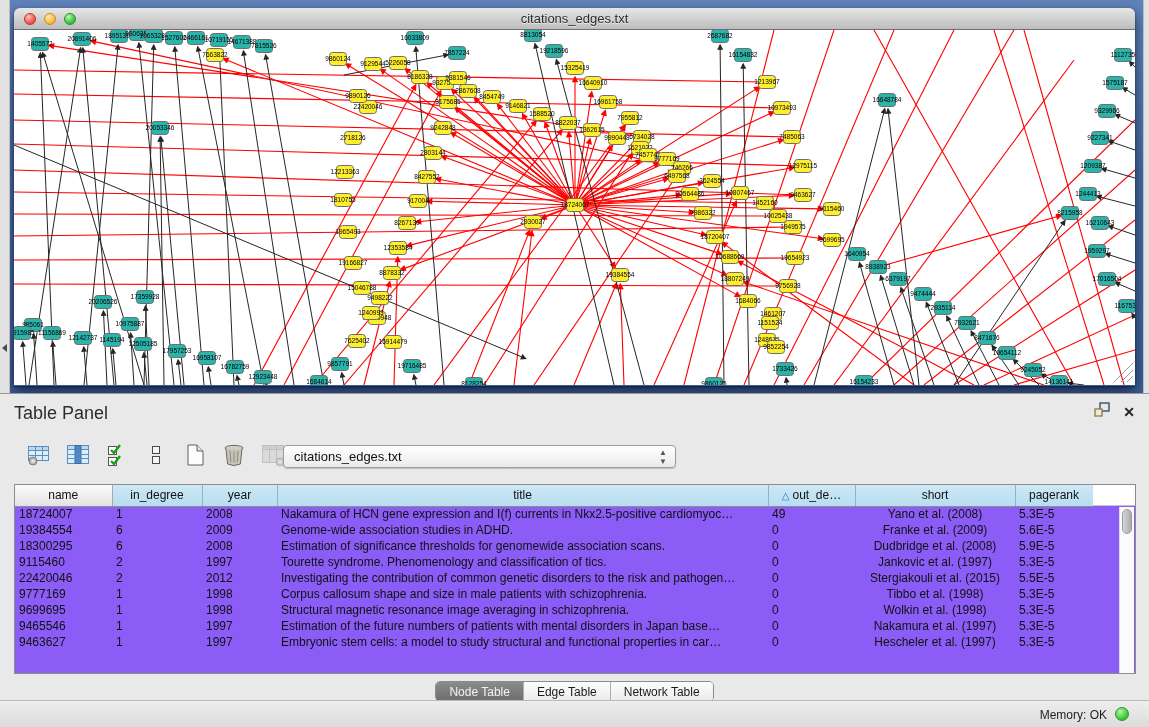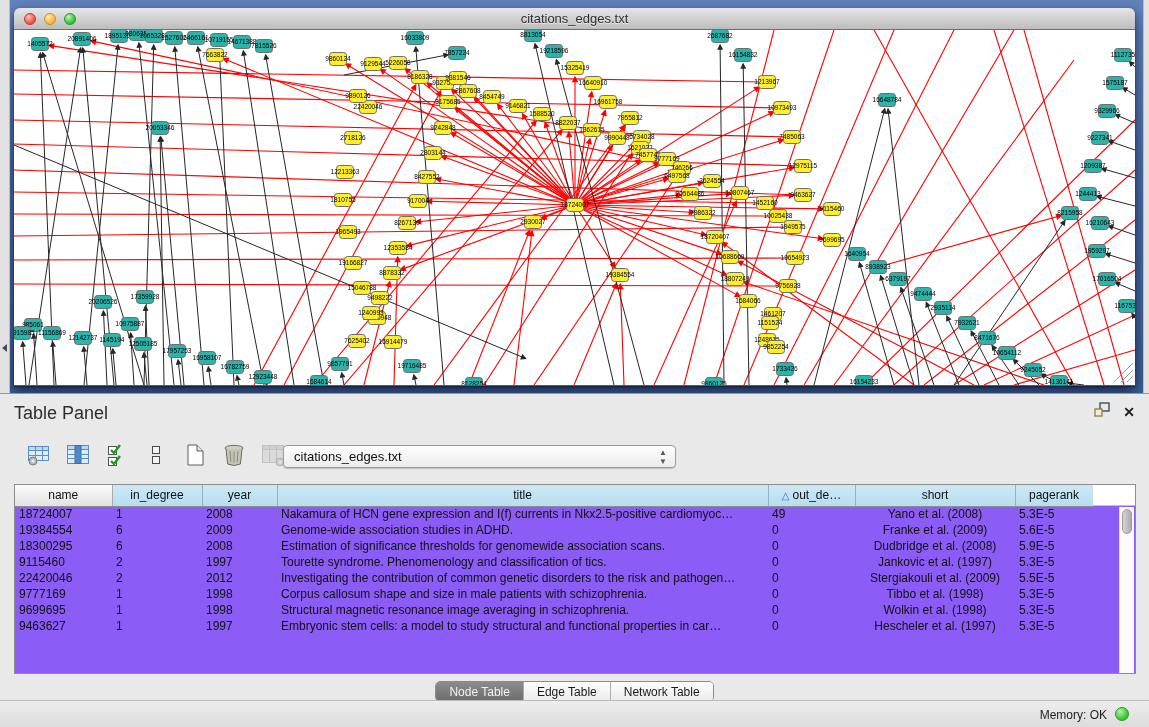--- a/index.html
+++ b/index.html
@@ -679,21 +679,21 @@
             <td>0</td>
             <td class="center">Jankovic et al. (1997)</td>
             <td>5.3E-5</td>
           </tr>
           <tr>
             <td>22420046</td>
             <td>2</td>
             <td>2012</td>
             <td>Investigating the contribution of common genetic disorders to the risk and pathogen…</td>
             <td>0</td>
-            <td class="center">Stergiakouli et al. (2009)</td>
+            <td class="center">Stergiakouli et al. (2015)</td>
             <td>5.5E-5</td>
           </tr>
           <tr>
             <td>9777169</td>
             <td>1</td>
             <td>1998</td>
             <td>Corpus callosum shape and size in male patients with schizophrenia.</td>
             <td>0</td>
             <td class="center">Tibbo et al. (1998)</td>
             <td>5.3E-5</td>
@@ -701,20 +701,29 @@
           <tr>
             <td>9699695</td>
             <td>1</td>
             <td>1998</td>
             <td>Structural magnetic resonance image averaging in schizophrenia.</td>
             <td>0</td>
             <td class="center">Wolkin et al. (1998)</td>
             <td>5.3E-5</td>
           </tr>
           <tr>
+            <td>9465546</td>
+            <td>1</td>
+            <td>1997</td>
+            <td>Estimation of the future numbers of patients with mental disorders in Japan base…</td>
+            <td>0</td>
+            <td class="center">Nakamura et al. (1997)</td>
+            <td>5.3E-5</td>
+          </tr>
+          <tr>
             <td>9463627</td>
             <td>1</td>
             <td>1997</td>
             <td>Embryonic stem cells: a model to study structural and functional properties in car…</td>
             <td>0</td>
             <td class="center">Hescheler et al. (1997)</td>
             <td>5.3E-5</td>
           </tr>
         </tbody>
     </table>

